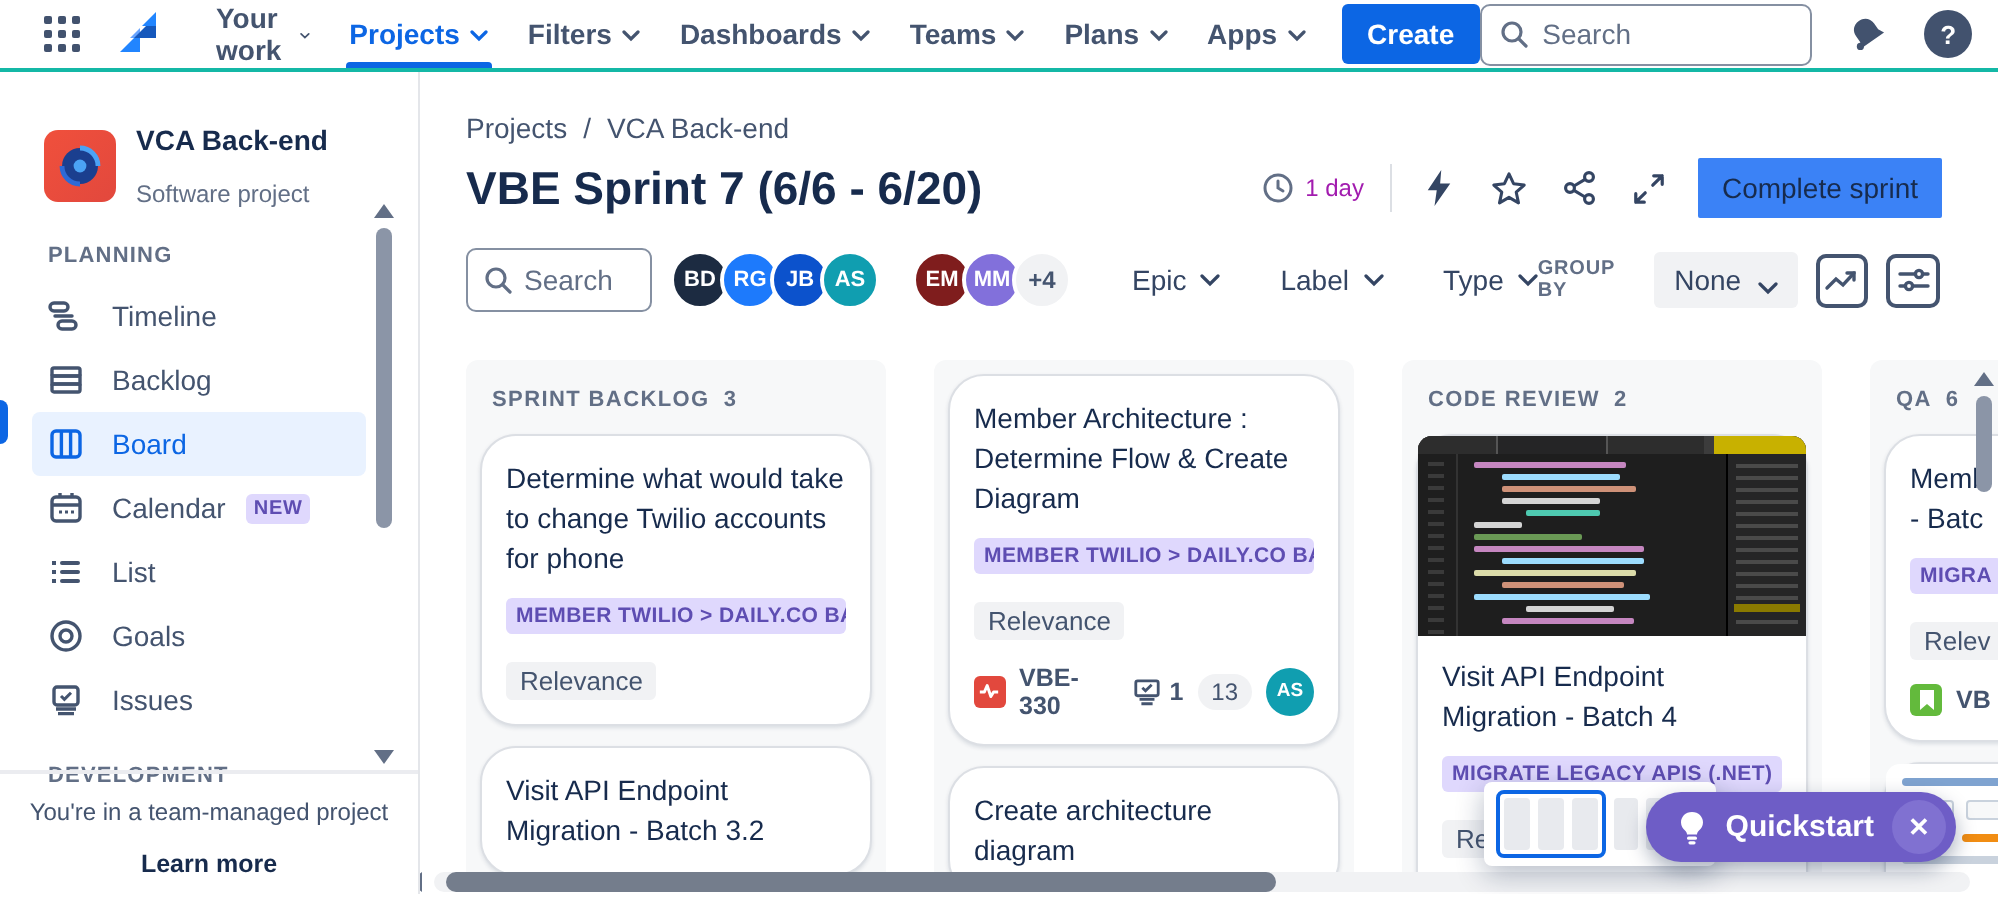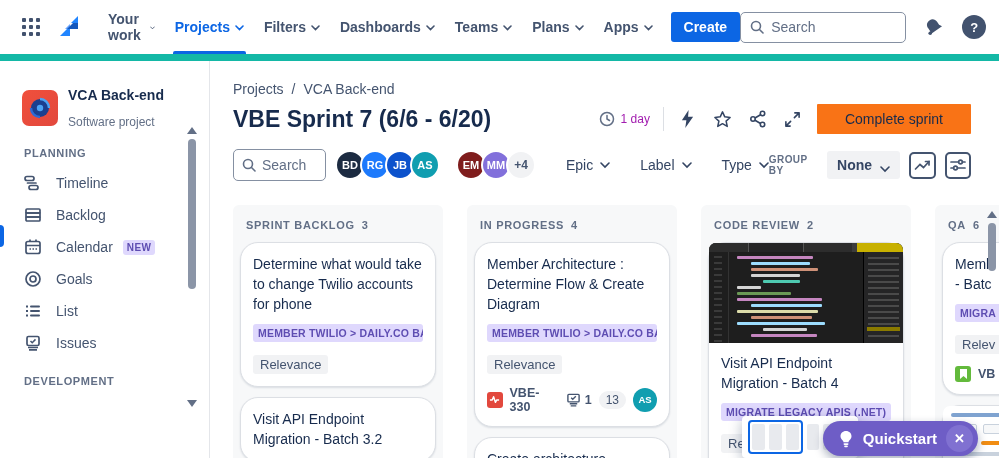--- a/index.html
+++ b/index.html
@@ -1,21 +1,21 @@
 <!DOCTYPE html>
 <html><head>
 <meta charset="utf-8">
 <style>
   * { margin:0; padding:0; box-sizing:border-box; }
   html,body { width:999px; height:458px; overflow:hidden; background:#fff;
     font-family:"Liberation Sans", sans-serif; color:#172B4D; }
   .screen { width:999px; height:458px; position:relative; background:#fff; }
 
   
-  .topnav { height:61px; display:flex; align-items:stretch; border-bottom:7px solid #14b8a6; padding:0 14px 0 16px; background:#fff; }
+  .topnav { height:36px; display:flex; align-items:stretch; border-bottom:2px solid #14b8a6; padding:0 14px 0 16px; background:#fff; }
   .tn-left { display:flex; align-items:center; gap:6px; }
   .appgrid { width:30px; height:30px; display:flex; align-items:center; justify-content:center; border-radius:4px; cursor:pointer; }
   .jlogo { width:34px; height:30px; display:flex; align-items:center; justify-content:center; }
   .tn-menus { display:flex; align-items:stretch; margin-left:12px; }
   .tn-item { display:flex; align-items:center; gap:5px; padding:0 10px; font-size:14px; font-weight:600; color:#44546F; cursor:pointer; position:relative; }
   .tn-item.active { color:#0C66E4; }
   .tn-item.active::after { content:""; position:absolute; left:8px; right:8px; bottom:0; height:3px; background:#0C66E4; border-radius:2px 2px 0 0; }
   .tn-item svg { margin-top:2px; }
   .create-btn { align-self:center; margin-left:8px; background:#0C66E4; color:#fff; font-size:14px; font-weight:600; border:none; border-radius:3px; padding:7px 13px; cursor:pointer; }
   .tn-right { margin-left:auto; display:flex; align-items:center; gap:15px; }
@@ -57,34 +57,34 @@
   
   .main { flex:1; position:relative; padding:20px 0 0 23px; overflow:hidden; }
   .crumbs { font-size:14px; color:#44546F; display:flex; gap:8px; align-items:center; }
   .crumbs a { color:#44546F; text-decoration:none; cursor:pointer; }
   .title-row { display:flex; align-items:center; margin-top:7px; padding-right:28px; }
   .page-title { font-size:23px; font-weight:700; color:#172B4D; }
   .title-actions { margin-left:auto; display:flex; align-items:center; gap:13px; color:#344563; }
   .days { display:flex; align-items:center; gap:6px; font-size:12px; color:#a21caf; }
   .vdiv { width:1px; height:24px; background:#DCDFE4; }
   .ticon { width:22px; height:22px; display:flex; align-items:center; justify-content:center; cursor:pointer; color:#344563; }
-  .complete-btn { background:#f97316; border:none; border-radius:1px; padding:7px 28px; font-size:14px; font-weight:500; color:#172B4D; cursor:pointer; font-family:inherit; }
+  .complete-btn { background:#3b82f6; border:none; border-radius:1px; padding:7px 12px; font-size:14px; font-weight:500; color:#172B4D; cursor:pointer; font-family:inherit; }
 
   
   .toolbar { display:flex; align-items:center; margin-top:15px; padding-right:30px; }
   .tb-search { width:96px; height:32px; border:1px solid #8590A2; border-radius:5px; display:flex; align-items:center; gap:6px; padding:0 8px; color:#626F86; }
   .tb-search input { border:none; outline:none; width:55px; font-size:14px; font-family:inherit; }
   .tb-search input::placeholder { color:#626F86; }
   .tb-avatars { display:flex; margin-left:14px; }
   .tb-avatar { width:30px; height:30px; font-size:11px; border:2px solid #fff; margin-left:-5px; }
   .tb-overflow { background:#F1F2F4; color:#44546F; font-size:12px; font-weight:600; }
   .tb-drop { display:flex; align-items:center; gap:7px; font-size:14px; font-weight:500; color:#344563; margin-left:30px; cursor:pointer; }
   .tb-right { margin-left:auto; display:flex; align-items:center; gap:9px; }
   .groupby { font-size:10px; font-weight:700; letter-spacing:.4px; color:#626F86; margin-right:2px; }
-  .none-btn { background:#F1F2F4; border:none; border-radius:3px; padding:6px 10px; display:flex; gap:8px; align-items:flex-end; font-size:14px; font-weight:700; color:#344563; cursor:pointer; font-family:inherit; }
+  .none-btn { background:#F1F2F4; border:none; border-radius:3px; padding:6px 10px; display:flex; gap:8px; align-items:flex-end; font-size:14px; font-weight:400; color:#344563; cursor:pointer; font-family:inherit; }
   .boxicon { width:31px; height:27px; border:2px solid #44546F; border-radius:5px; display:flex; align-items:center; justify-content:center; color:#44546F; cursor:pointer; background:#fff; }
 
   
   .board { display:flex; gap:24px; margin-top:24px; height:262px; overflow:hidden; padding-right:14px; }
   .col { width:210px; min-width:210px; background:#F7F8F9; border-radius:6px; padding:7px; }
   .col-head { font-size:11px; font-weight:700; letter-spacing:.7px; color:#626F86; padding:7px 6px 11px; display:flex; gap:7px; }
   .card { background:#fff; border:1px solid #DCDFE4; border-radius:18px; box-shadow:0 1px 2px rgba(9,30,66,.12); padding:12px; margin-bottom:10px; cursor:pointer; }
   .card-title { font-size:14px; color:#172B4D; line-height:1.42; }
   .chip-row { margin-top:9px; }
   .epic-chip { display:inline-block; max-width:100%; overflow:hidden; white-space:nowrap; font-size:10.5px; font-weight:700; letter-spacing:.2px; color:#5E4DB2; background:#DFD8FD; border-radius:3px; padding:3px 5px; }
@@ -280,58 +280,69 @@
         <span>Timeline</span>
       </div>
       <div class="side-item">
         <svg width="18" height="18" viewBox="0 0 18 18" fill="none" stroke="#44546F" stroke-width="1.7">
             <rect x="2" y="3" width="14" height="4" rx="1"></rect>
             <rect x="2" y="7" width="14" height="4" rx="0"></rect>
             <rect x="2" y="11" width="14" height="4" rx="1"></rect>
           </svg>
         <span>Backlog</span>
       </div>
+      <div class="side-item active">
+        <svg width="18" height="18" viewBox="0 0 18 18" fill="none" stroke="#0C66E4" stroke-width="1.7">
+            <rect x="2" y="2.5" width="14" height="13" rx="2"></rect>
+            <path d="M6.7 2.5 V15.5 M11.3 2.5 V15.5"></path>
+          </svg>
+        <span>Board</span>
+      </div>
       <div class="side-item">
         <svg width="18" height="18" viewBox="0 0 18 18" fill="none" stroke="#44546F" stroke-width="1.7">
             <rect x="2" y="3.5" width="14" height="12" rx="2"></rect>
             <path d="M2 7.5 H16 M6 1.5 V4 M12 1.5 V4"></path>
             <path d="M5.5 11 H7 M8.5 11 H10 M11.5 11 H13" stroke-width="1.4"></path>
           </svg>
         <span>Calendar</span>
         <span class="new-badge">NEW</span>
-      </div>
-      <div class="side-item">
-        <svg width="18" height="18" viewBox="0 0 18 18" fill="none" stroke="#44546F" stroke-width="1.7">
-            <circle cx="9" cy="9" r="7"></circle>
-            <circle cx="9" cy="9" r="3"></circle>
-          </svg>
-        <span>Goals</span>
       </div>
       <div class="side-item">
         <svg width="18" height="18" viewBox="0 0 18 18" fill="#44546F">
             <rect x="2" y="3.5" width="2" height="2"></rect>
             <rect x="6" y="3.5" width="10" height="2" rx="1"></rect>
             <rect x="2" y="8" width="2" height="2"></rect>
             <rect x="6" y="8" width="10" height="2" rx="1"></rect>
             <rect x="2" y="12.5" width="2" height="2"></rect>
             <rect x="6" y="12.5" width="10" height="2" rx="1"></rect>
           </svg>
         <span>List</span>
       </div>
       <div class="side-item">
         <svg width="18" height="18" viewBox="0 0 18 18" fill="none" stroke="#44546F" stroke-width="1.7">
+            <circle cx="9" cy="9" r="7"></circle>
+            <circle cx="9" cy="9" r="3"></circle>
+          </svg>
+        <span>Goals</span>
+      </div>
+      <div class="side-item">
+        <svg width="18" height="18" viewBox="0 0 18 18" fill="none" stroke="#44546F" stroke-width="1.7">
             <rect x="3" y="2.5" width="12" height="9" rx="1.5"></rect>
             <path d="M6.5 7 L8.2 8.7 L11.5 5.4" stroke-width="1.5"></path>
             <path d="M4 13.5 H14 M5 15.8 H13"></path>
           </svg>
         <span>Issues</span>
       </div>
 
       <div class="sec-title dev-title">DEVELOPMENT</div>
 
+      <div class="side-footer">
+        <div class="side-note">You're in a team-managed project</div>
+        <div class="side-learn">Learn more</div>
+      </div>
 
       <div class="sbar side-sbar">
         <div class="tri-up"></div>
         <div class="thumb"></div>
         <div class="tri-down"></div>
       </div>
     </aside>
 
     <main class="main">
       <div class="crumbs">
@@ -450,24 +461,20 @@
             <div class="chip-row"><span class="epic-chip">MEMBER TWILIO &gt; DAILY.CO BACKEND ...</span></div>
             <div class="chip-row"><span class="gray-chip">Relevance</span></div>
           </div>
           <div class="card">
             <div class="card-title">Visit API Endpoint Migration - Batch 3.2</div>
 
           </div>
         </div>
 
         <div class="col">
-          <div class="col-head">
-            <span>IN PROGRESS</span>
-            <span>4</span>
-          </div>
           <div class="card">
             <div class="card-title">Member Architecture : Determine Flow &amp; Create Diagram</div>
             <div class="chip-row"><span class="epic-chip">MEMBER TWILIO &gt; DAILY.CO BACKEND ...</span></div>
             <div class="chip-row"><span class="gray-chip">Relevance</span></div>
             <div class="card-foot">
               <span class="type-icon" style="background:#E2483D;">
                   <svg width="11" height="9" viewBox="0 0 12 9" fill="none" stroke="#fff" stroke-width="1.6" stroke-linejoin="round">
                     <path d="M1 5 L3.5 5 L5 1.5 L7 7.5 L8.5 5 L11 5"></path>
                   </svg>
                 </span>

